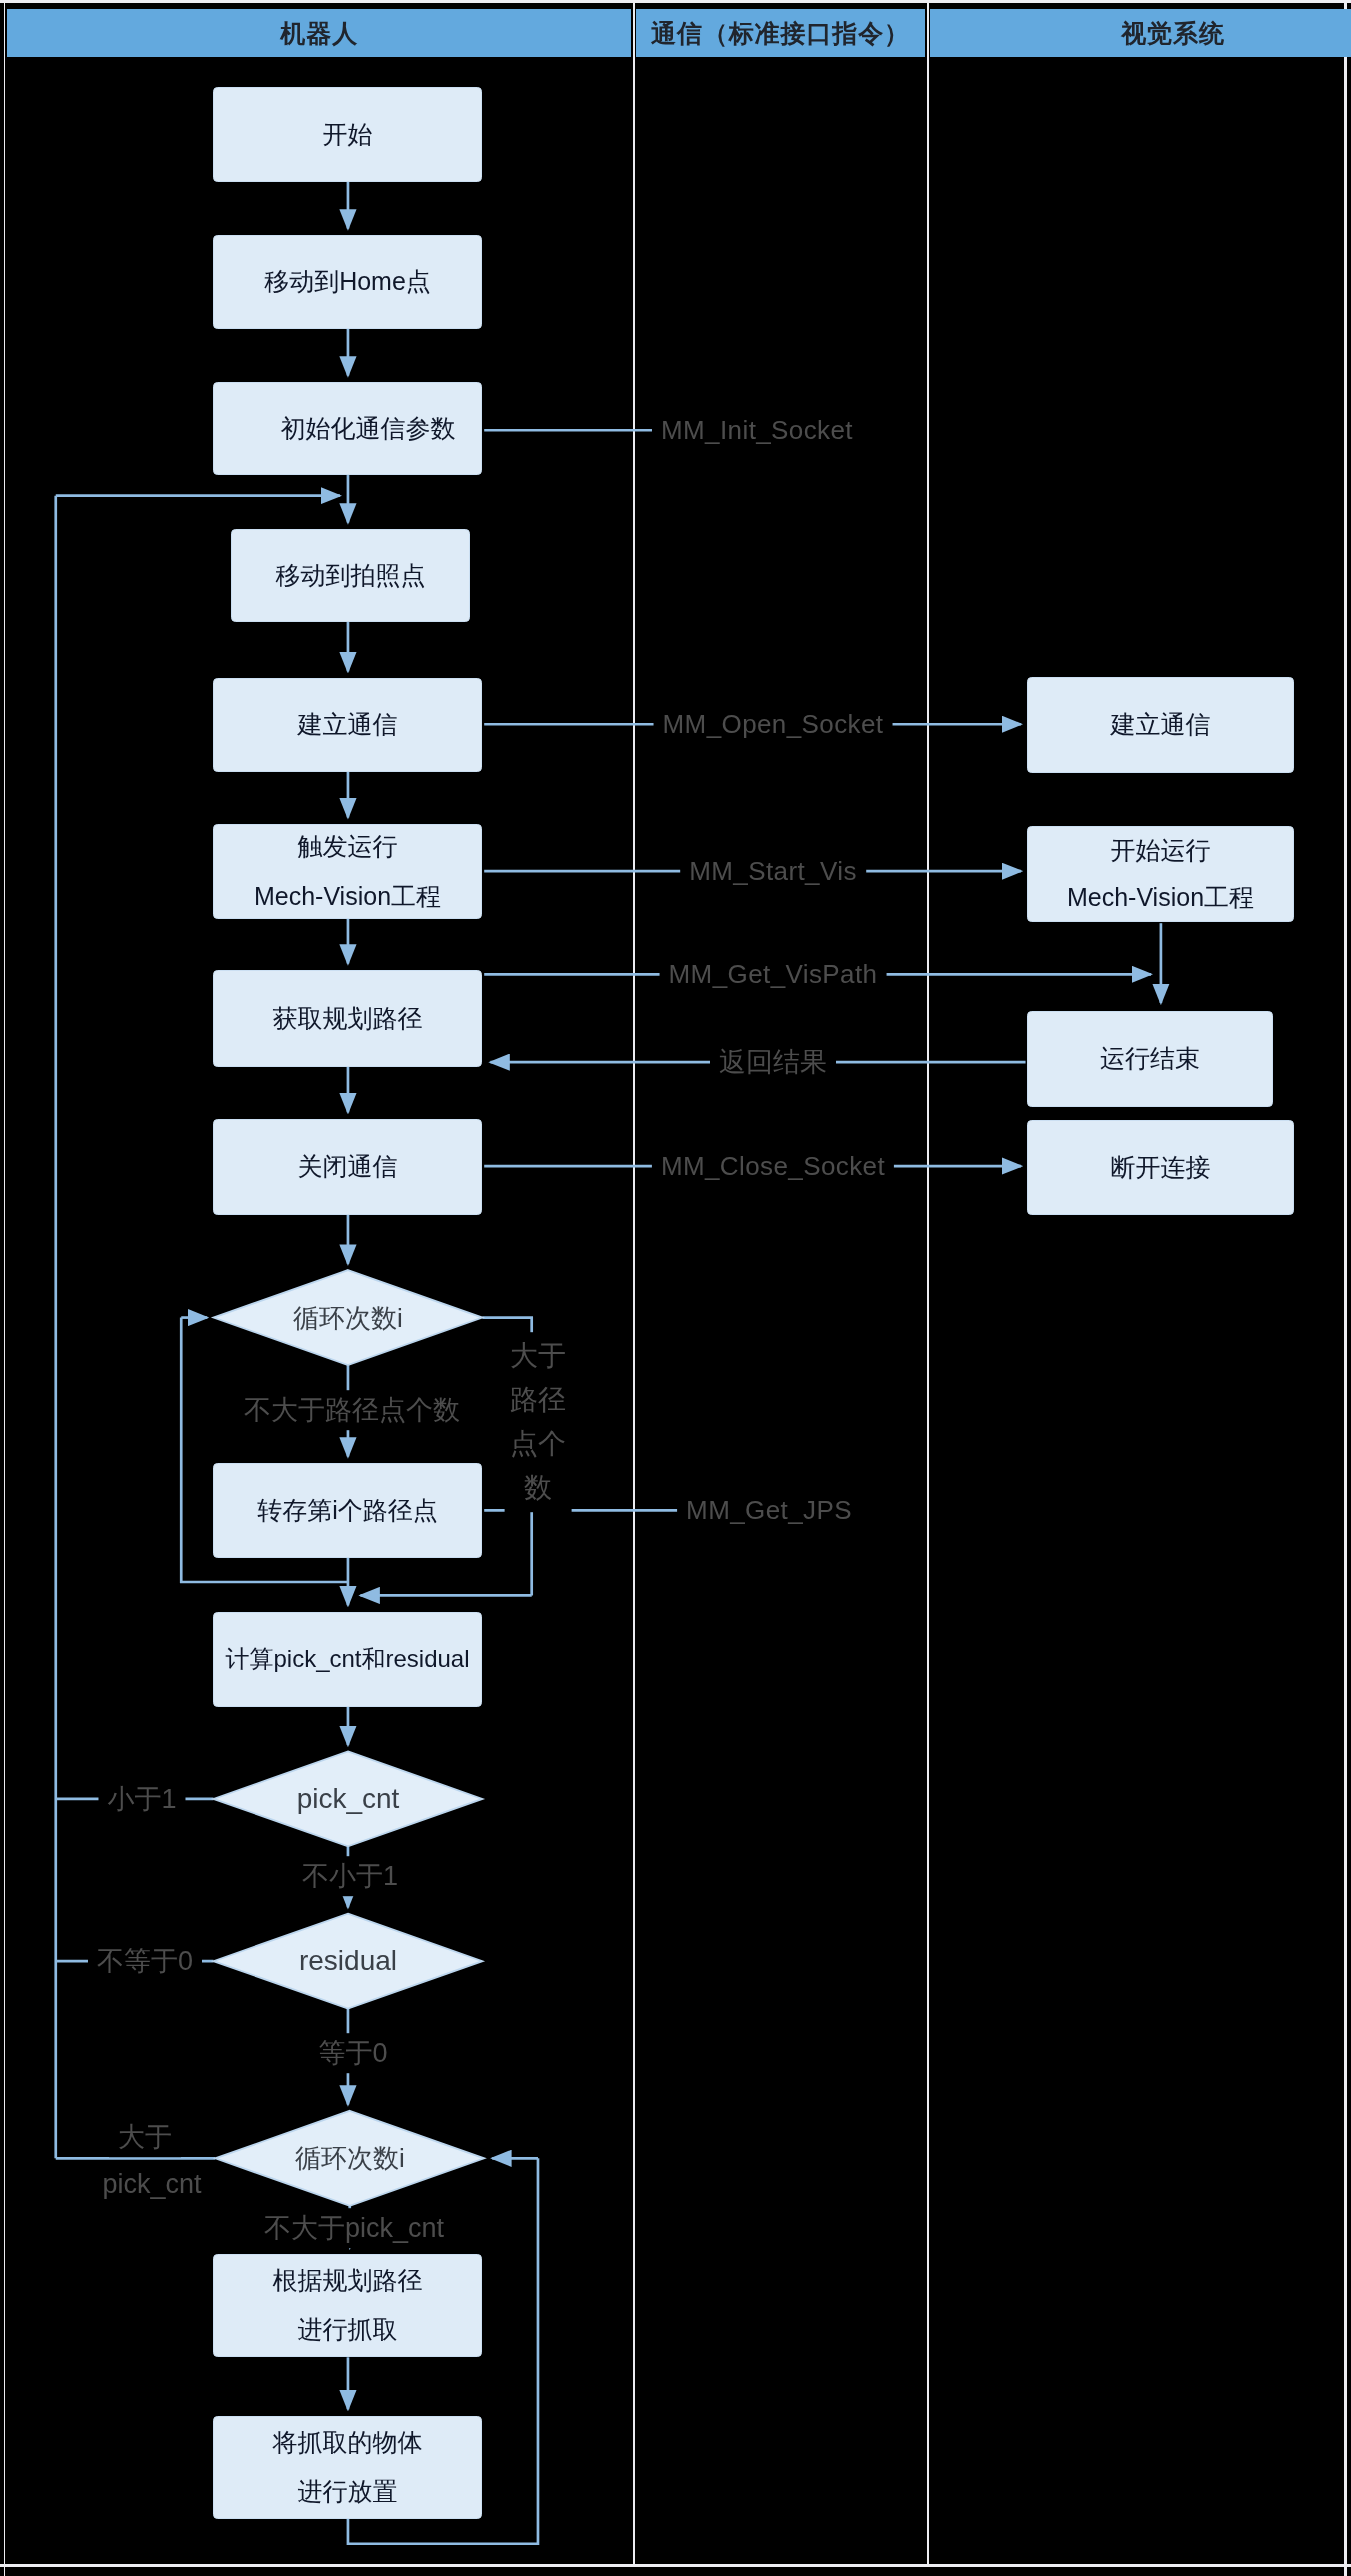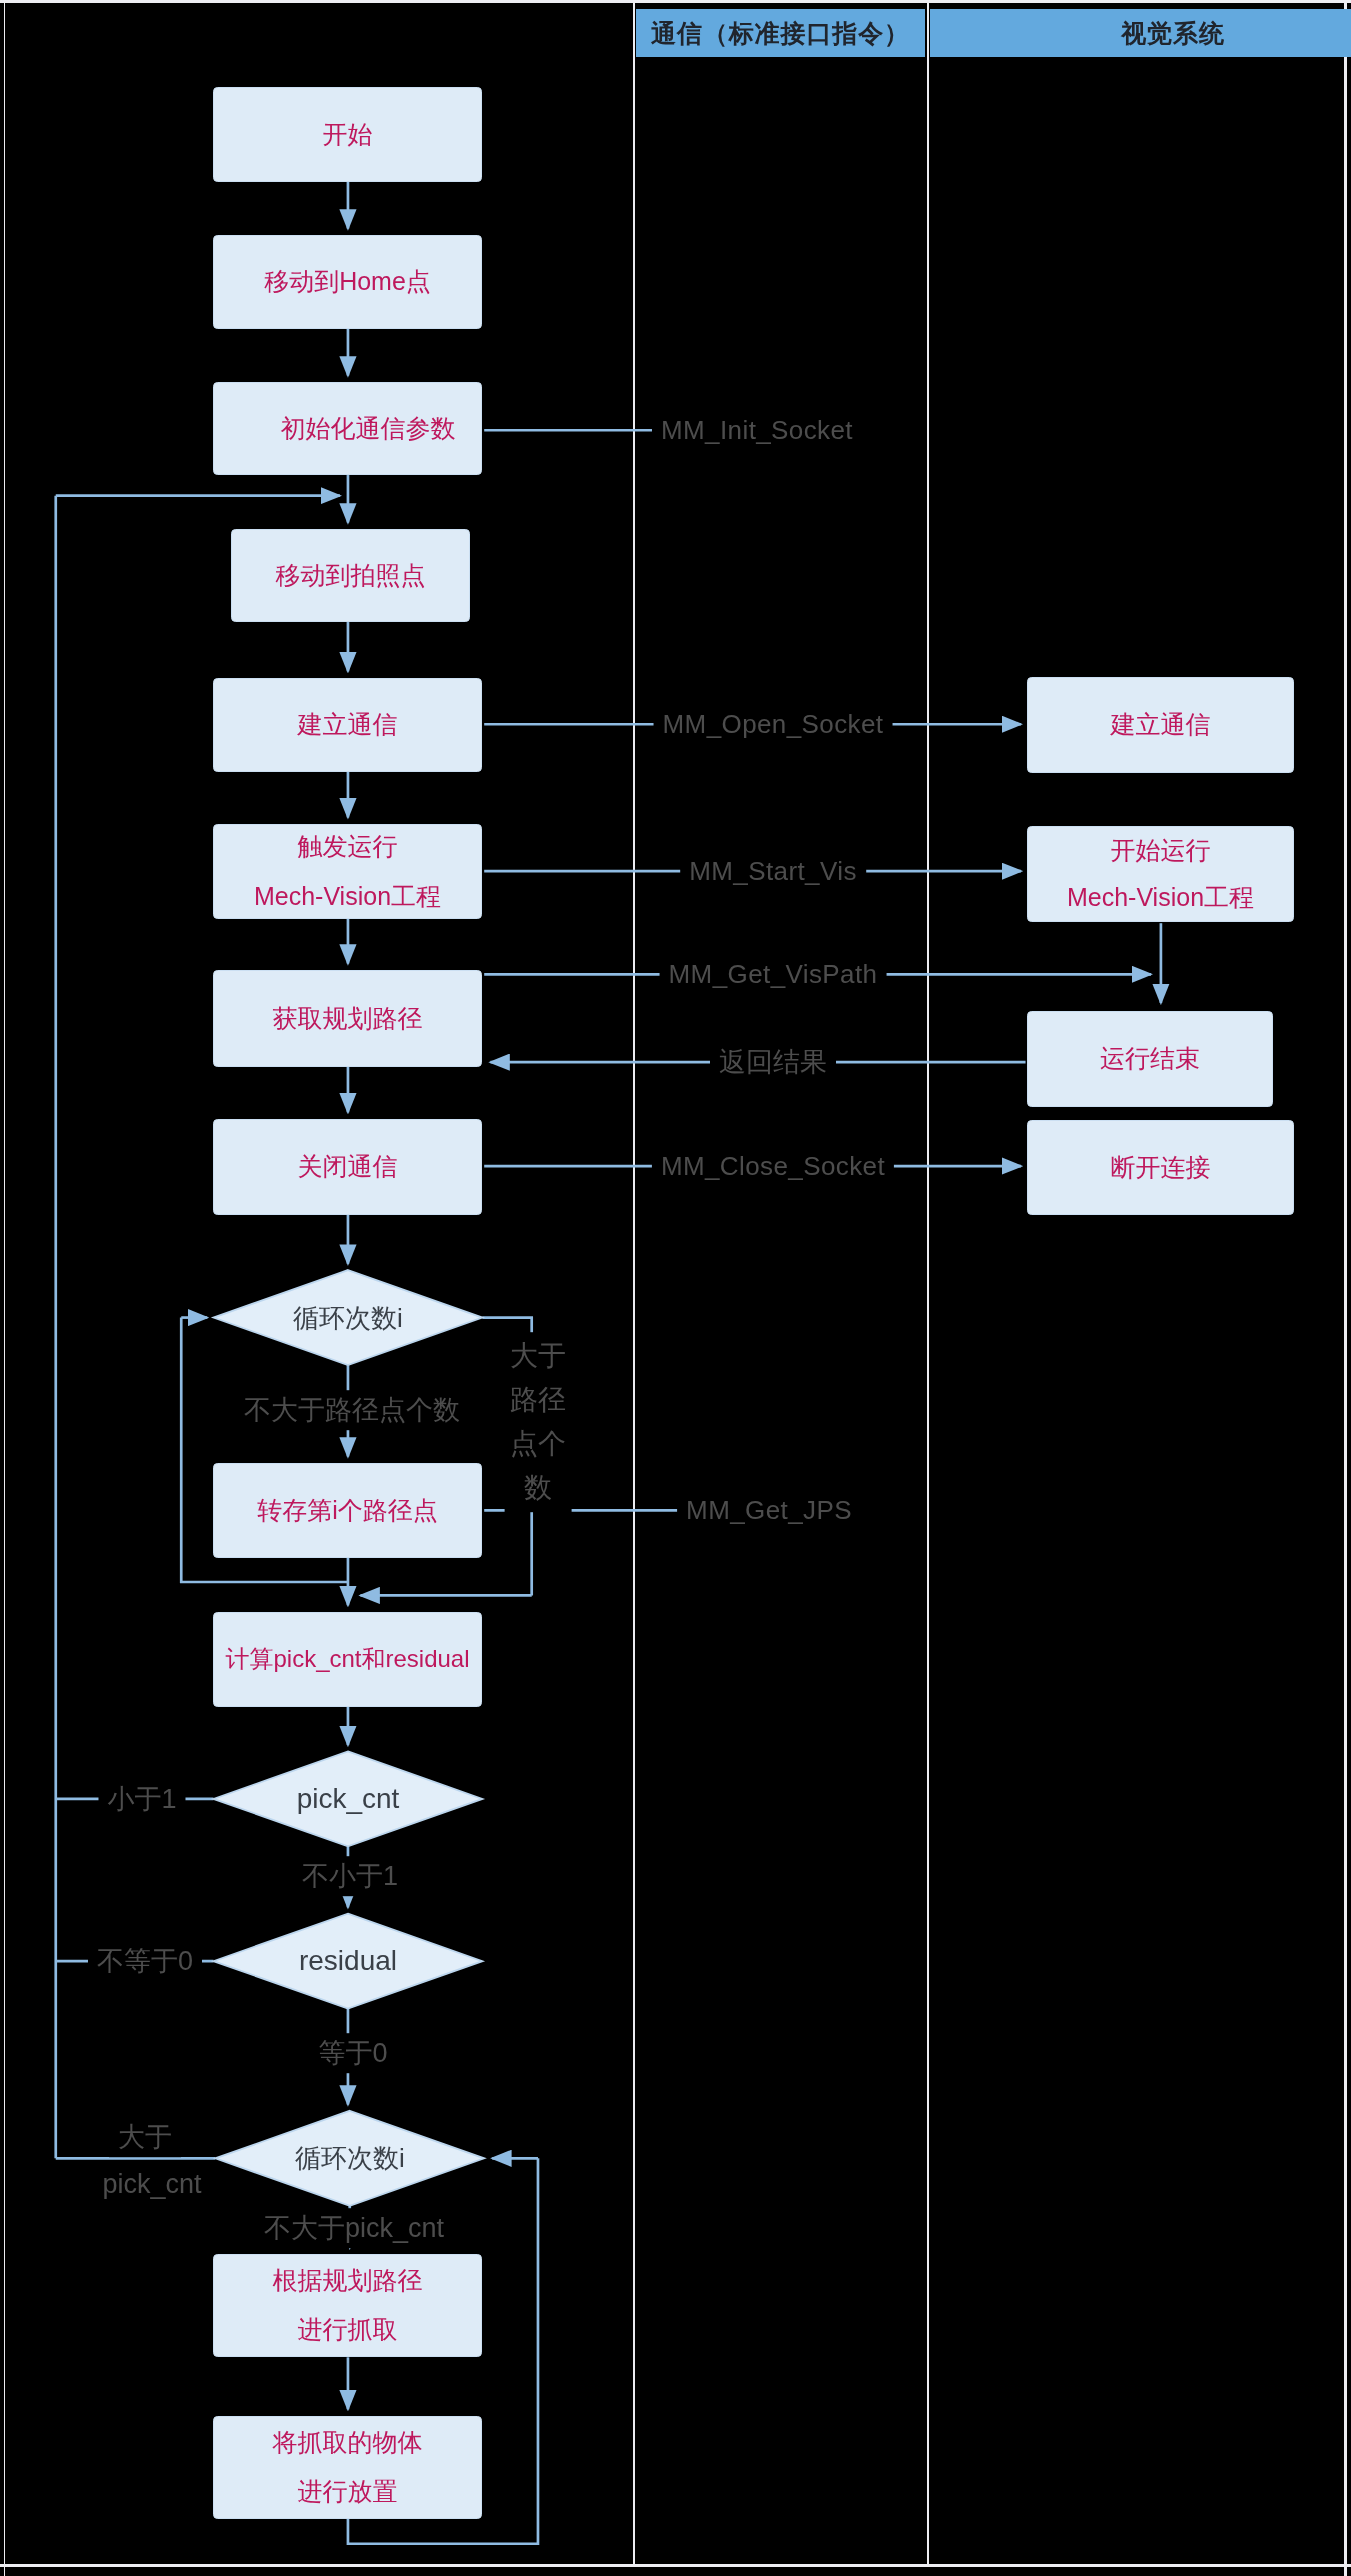--- a/index.html
+++ b/index.html
@@ -11,21 +11,21 @@
   
   .hcell{position:absolute;top:9px;height:48px;background:#63A9DE;
          display:flex;align-items:center;justify-content:center;
          font-size:25px;font-weight:bold;color:#20252D;letter-spacing:0.9px;}
   
   #wires{position:absolute;left:0;top:0;}
   
   .box{position:absolute;box-sizing:border-box;background:#DEEBF7;
        border:1.8px solid #CBDFF2;border-radius:4.5px;
        display:flex;flex-direction:column;align-items:center;justify-content:center;
-       gap:23px;font-size:25px;color:#be185d;text-align:center;line-height:1.1;}
+       gap:23px;font-size:25px;color:#0f172a;text-align:center;line-height:1.1;}
   .box span:empty{display:none;}
   
   .dlabel{position:absolute;display:flex;align-items:center;justify-content:center;
           font-size:26px;color:#3A4048;text-align:center;transform:translate(-50%,-50%);}
   
   .elabel{position:absolute;transform:translate(-50%,-50%);background:#000;
           color:#4D4D4D;font-size:27px;white-space:nowrap;padding:1.8px 9px;
           text-align:center;}
   .mm{font-size:26px;letter-spacing:0.4px;}
   .vstack{position:absolute;transform:translate(-50%,-50%);background:#000;
@@ -37,20 +37,23 @@
 
 <div id="stage">
 
   <div class="frameline" style="left:0;top:0;width:1352px;height:2.7px;"></div>
   <div class="frameline" style="left:0;top:2564px;width:1352px;height:2.7px;"></div>
   <div class="frameline" style="left:3.6px;top:0;width:1.8px;height:2576px;"></div>
   <div class="frameline" style="left:1344px;top:0;width:2.7px;height:2576px;"></div>
   <div class="frameline" style="left:633px;top:2.7px;width:1.8px;height:2562px;"></div>
   <div class="frameline" style="left:927px;top:2.7px;width:1.8px;height:2562px;"></div>
 
+  <div class="hcell" style="left:7.2px;width:624px;">
+    <span>机器人</span>
+  </div>
   <div class="hcell" style="left:636px;width:289px;">
     <span>通信（标准接口指令）</span>
   </div>
   <div class="hcell" style="left:930px;width:412px;padding-left:37px;">
     <span>视觉系统</span>
   </div>
 
   <svg id="wires" width="1352" height="2576" viewBox="0 0 1508 2874">
     <defs>
       <marker id="ah" viewBox="0 0 10 8" refX="9" refY="4" markerWidth="8" markerHeight="6.4" orient="auto-start-reverse">

